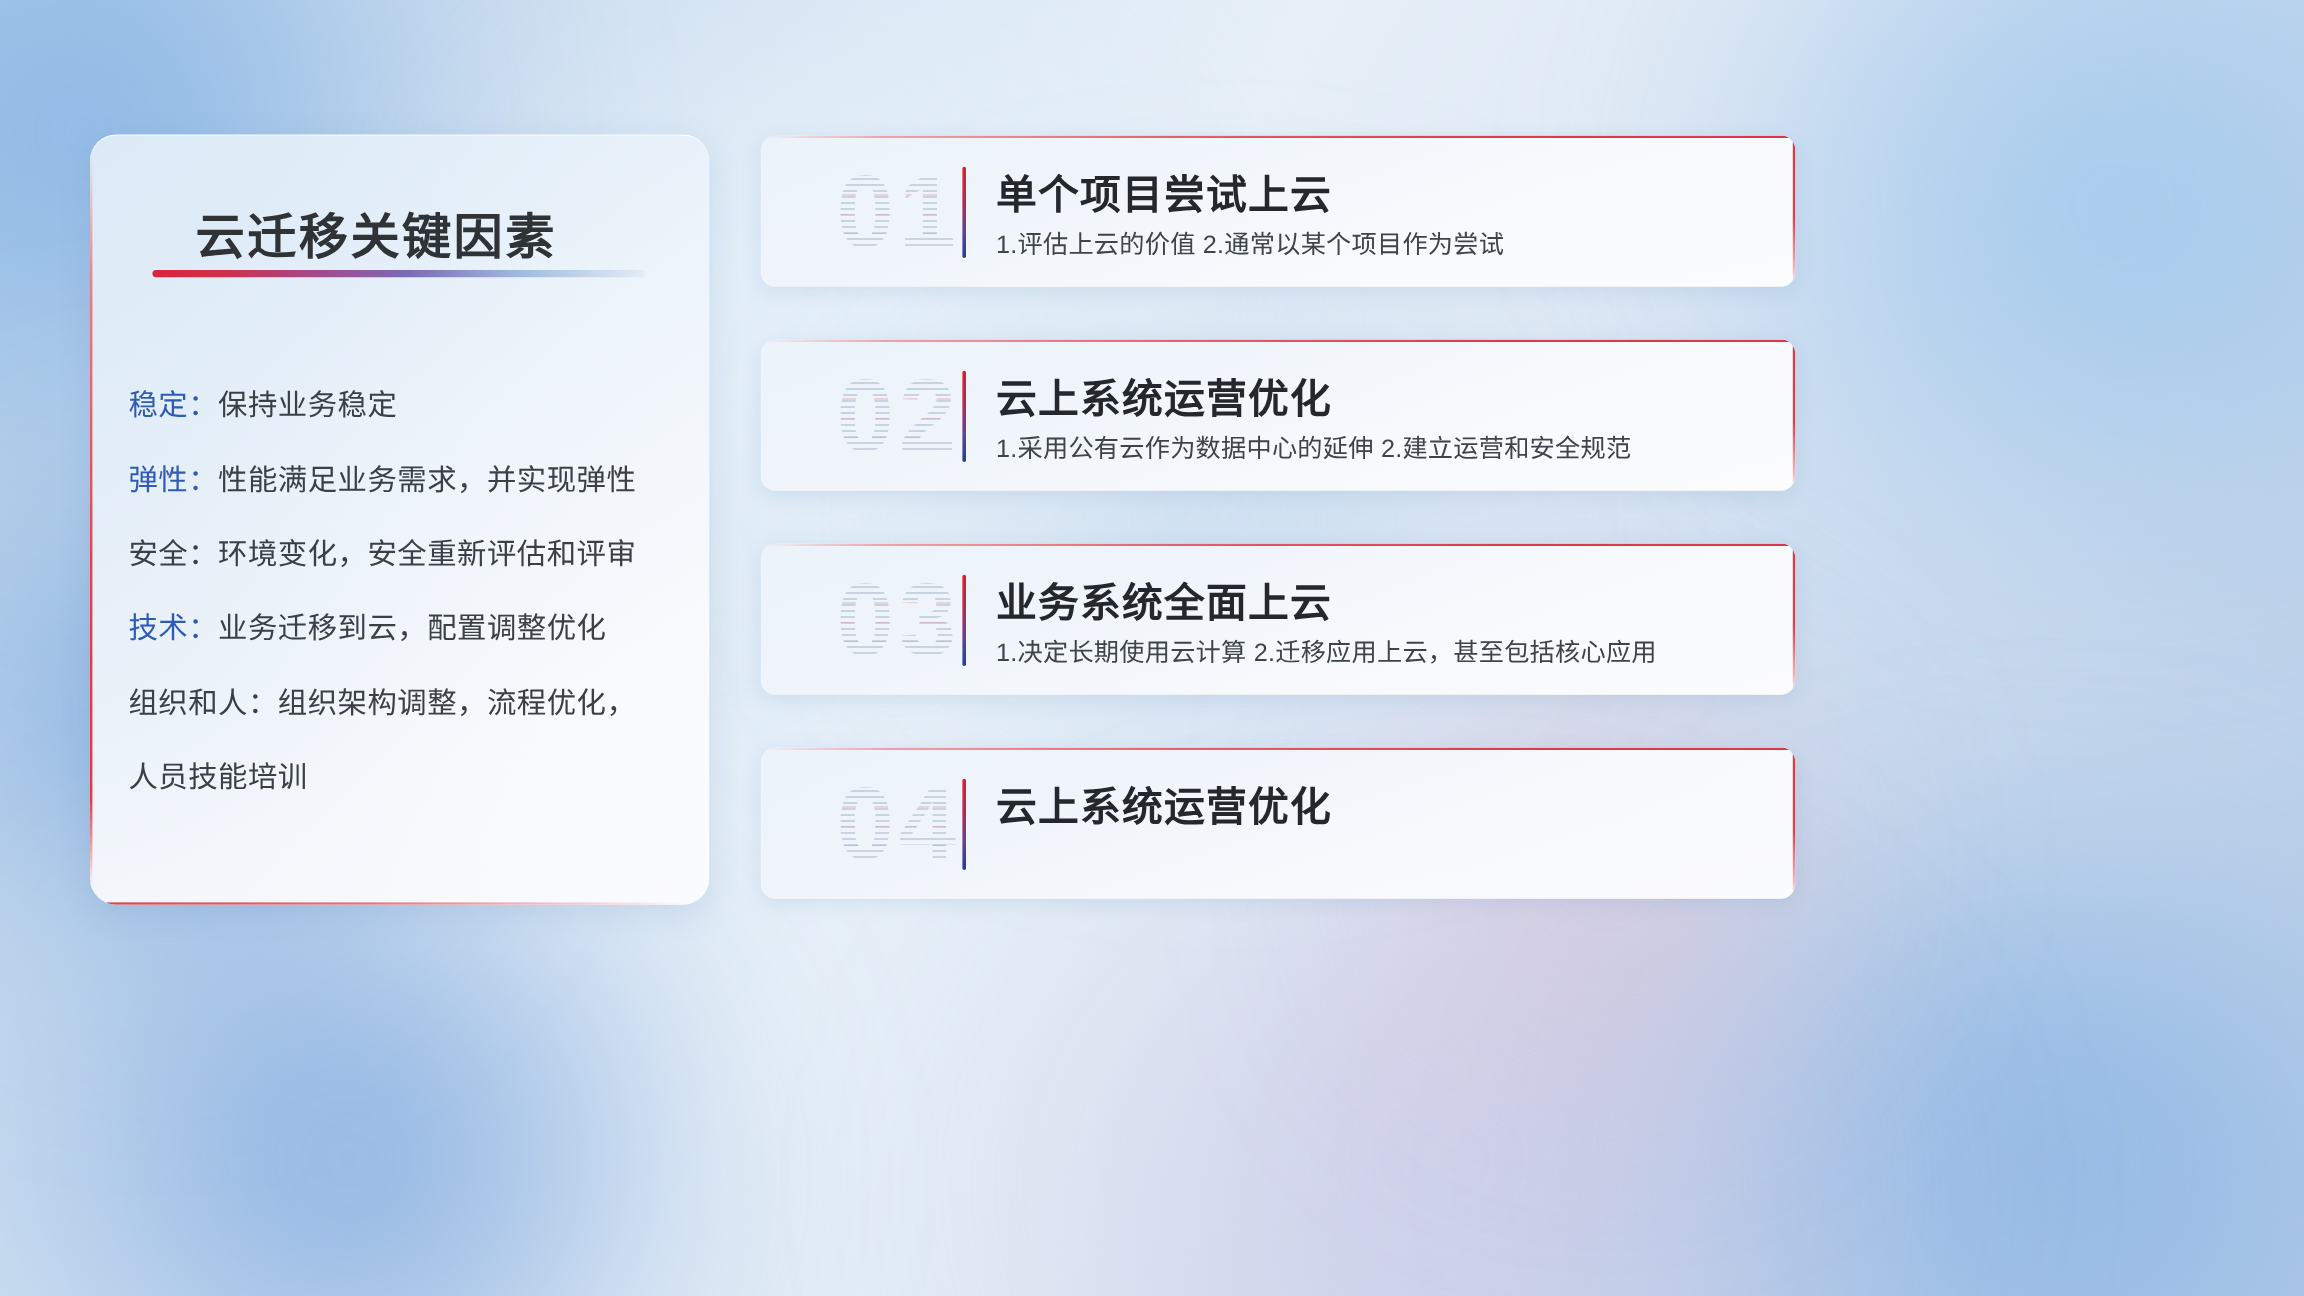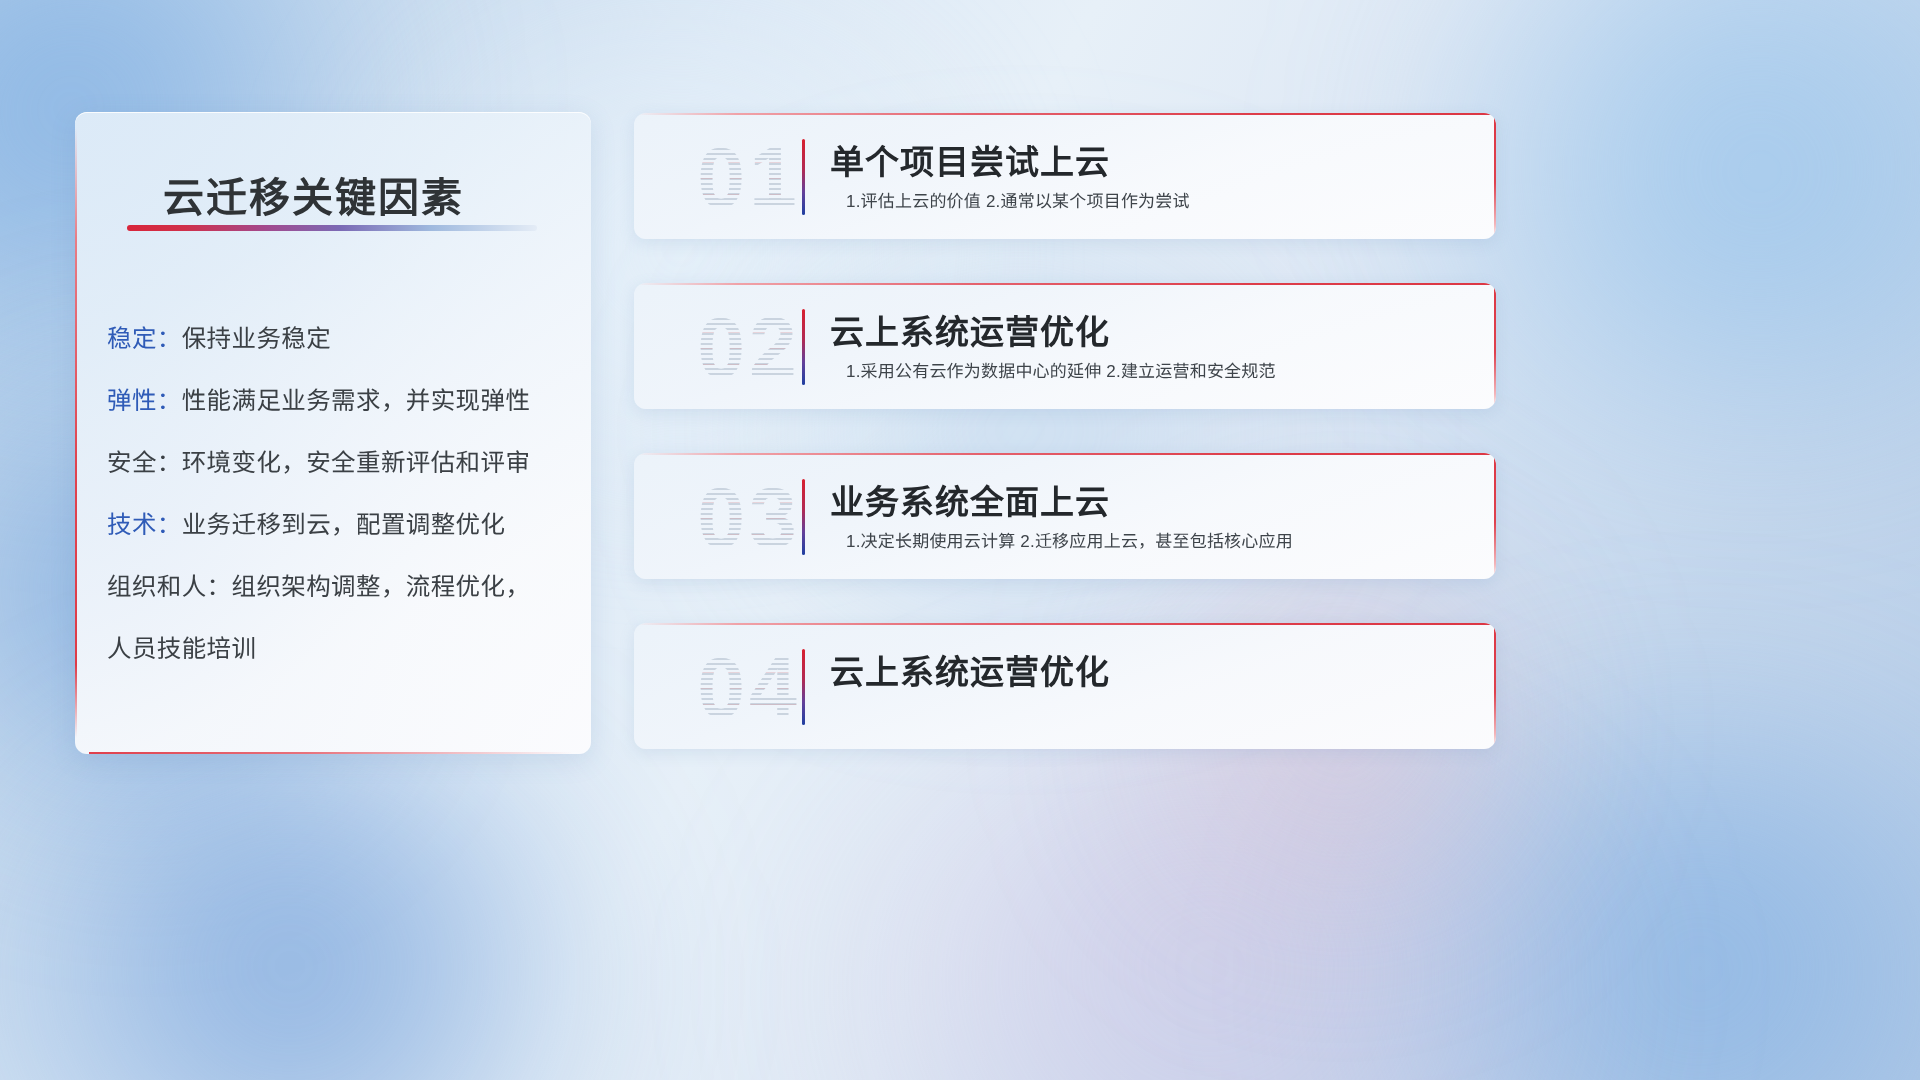--- a/index.html
+++ b/index.html
@@ -33,21 +33,21 @@
   .b7{left:1080px;top:520px;width:520px;height:420px;
       background:radial-gradient(circle at 50% 50%,rgba(226,175,195,.45),rgba(235,210,220,0) 70%);}
   .b8{left:300px;top:40px;width:760px;height:420px;
       background:radial-gradient(circle at 50% 50%,rgba(232,242,250,.9),rgba(232,242,250,0) 70%);}
   .b9{left:640px;top:250px;width:760px;height:360px;
       background:radial-gradient(circle at 50% 50%,rgba(168,200,232,.5),rgba(200,222,242,0) 72%);}
 
   
   #left-panel{
     position:absolute;left:75px;top:112px;width:516px;height:642px;
-    border-radius:12px;
+    border-radius:22px;
     background:linear-gradient(152deg,
         rgba(226,238,249,.92) 0%,
         rgba(233,242,250,.88) 26%,
         rgba(243,247,252,.90) 52%,
         rgba(250,251,253,.93) 74%,
         rgba(252,252,254,.95) 100%);
     box-shadow:0 6px 26px rgba(90,130,180,.16), inset 0 1px 0 rgba(255,255,255,.85);
     overflow:hidden;
   }
   #left-panel .edge-left{
@@ -116,22 +116,22 @@
   }
   .card .divider{
     position:absolute;left:168px;top:26px;width:3px;height:76px;border-radius:2px;
     background:linear-gradient(180deg,#d8202f 0%,#b22a52 40%,#63409a 70%,#1f3fa0 100%);
   }
   .card .c-title{
     position:absolute;left:196px;top:22px;
     font-size:34px;font-weight:bold;color:#24282c;letter-spacing:1px;white-space:nowrap;
   }
   .card .c-desc{
-    position:absolute;left:212px;top:74px;
-    font-size:17px;color:#3e444a;letter-spacing:.2px;white-space:nowrap;
+    position:absolute;left:196px;top:74px;
+    font-size:21px;color:#3e444a;letter-spacing:.2px;white-space:nowrap;
   }
 </style>
 </head>
 <body>
 
 <div id="bg">
   <div class="bg-base"></div>
   <div class="blob b1"></div>
   <div class="blob b2"></div>
   <div class="blob b3"></div>

